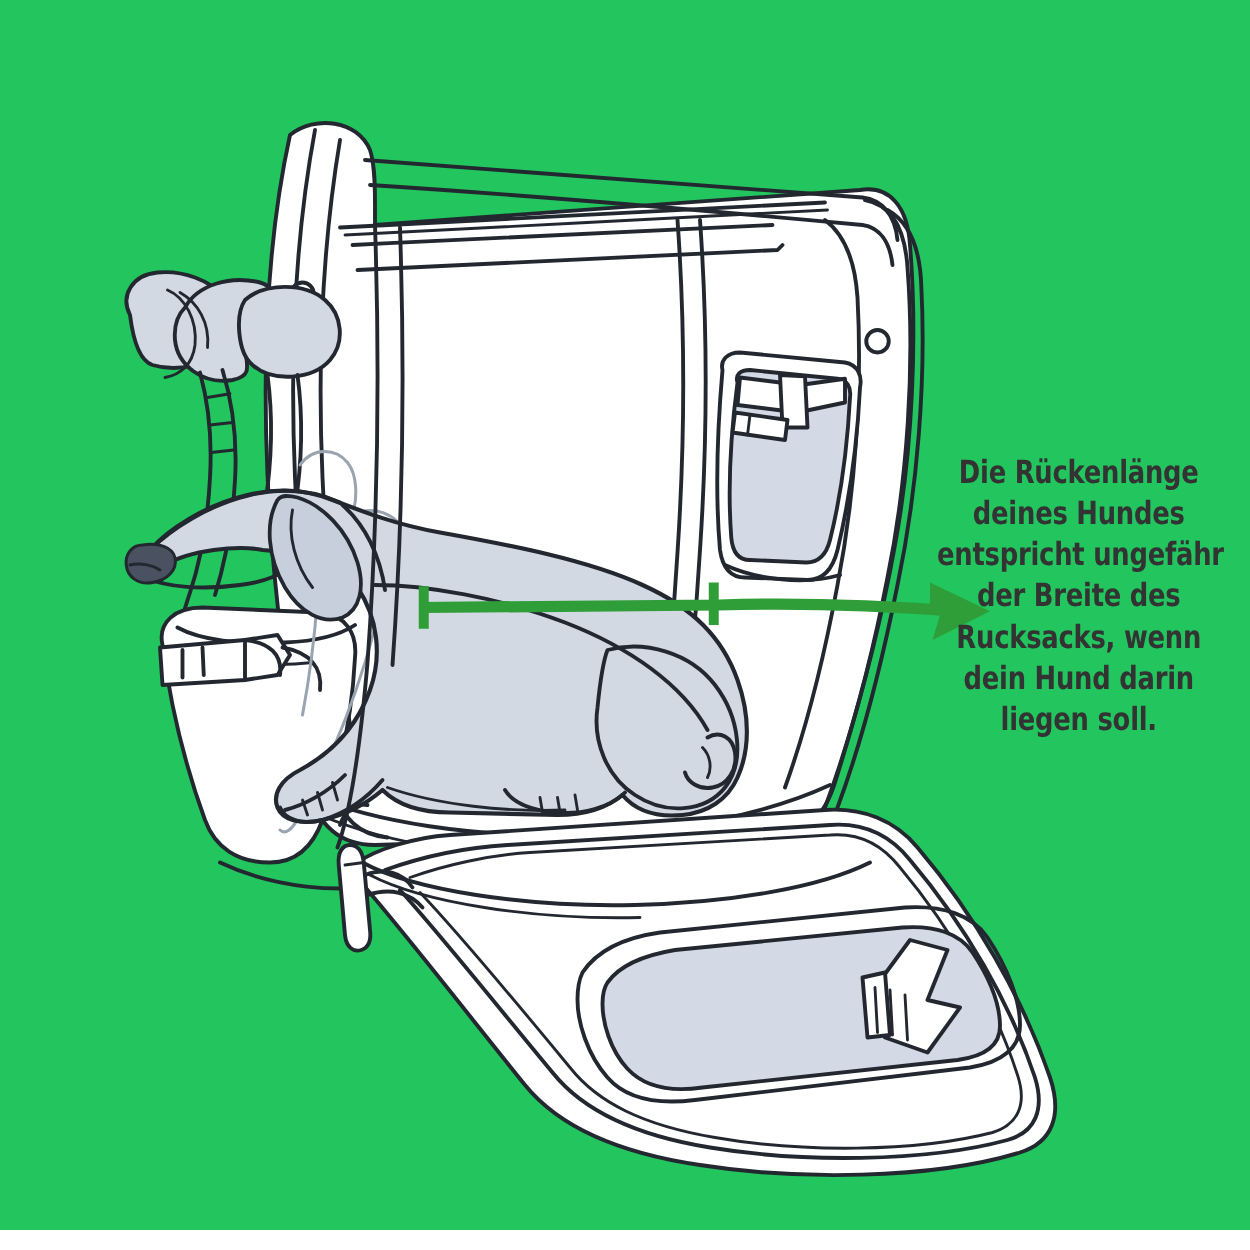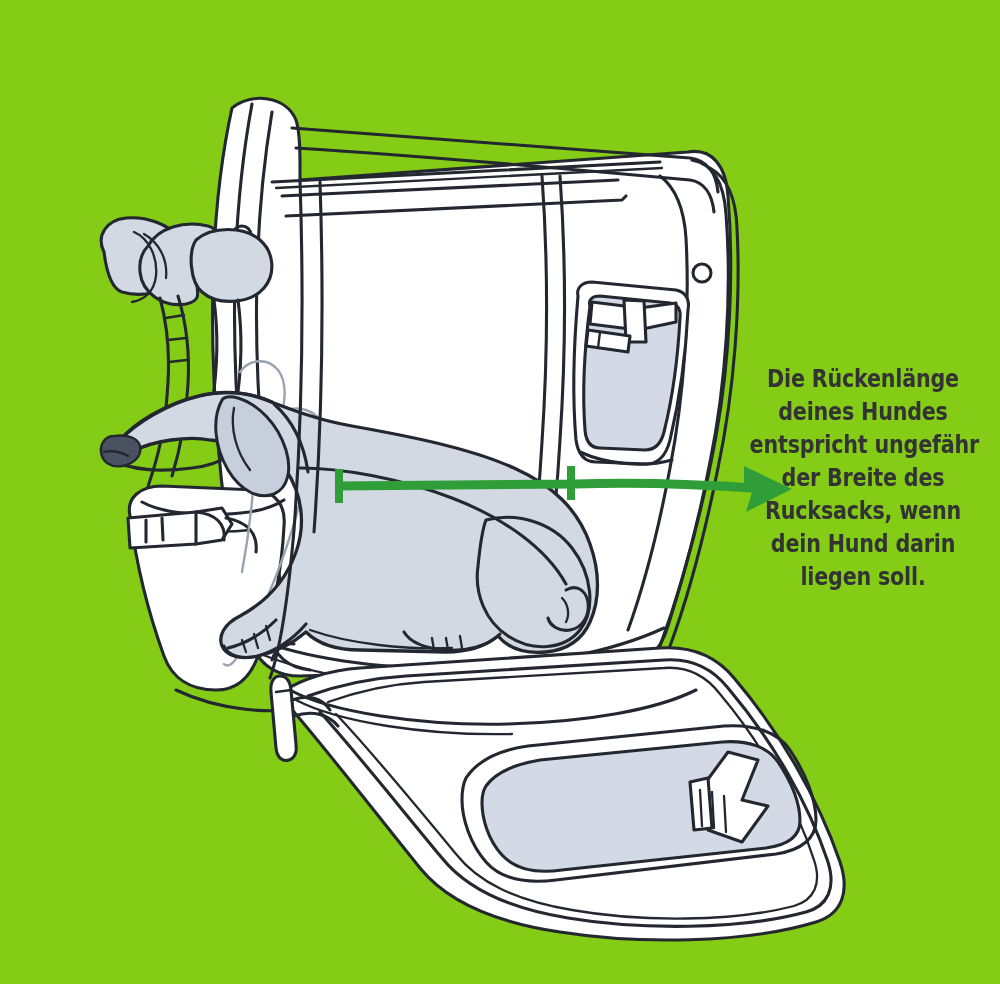--- a/index.html
+++ b/index.html
@@ -10,21 +10,21 @@
   body {
     width: 1000px;
     height: 1000px;
     overflow: hidden;
     font-family: "Liberation Sans", sans-serif;
   }
   #illustration {
     position: relative;
     width: 1000px;
     height: 984px;
-    background: #84cc16;
+    background: #22c55e;
   }
   #scene {
     position: absolute;
     top: 0;
     left: 0;
     width: 1000px;
     height: 1000px;
   }
   .caption-block {
     position: absolute;

